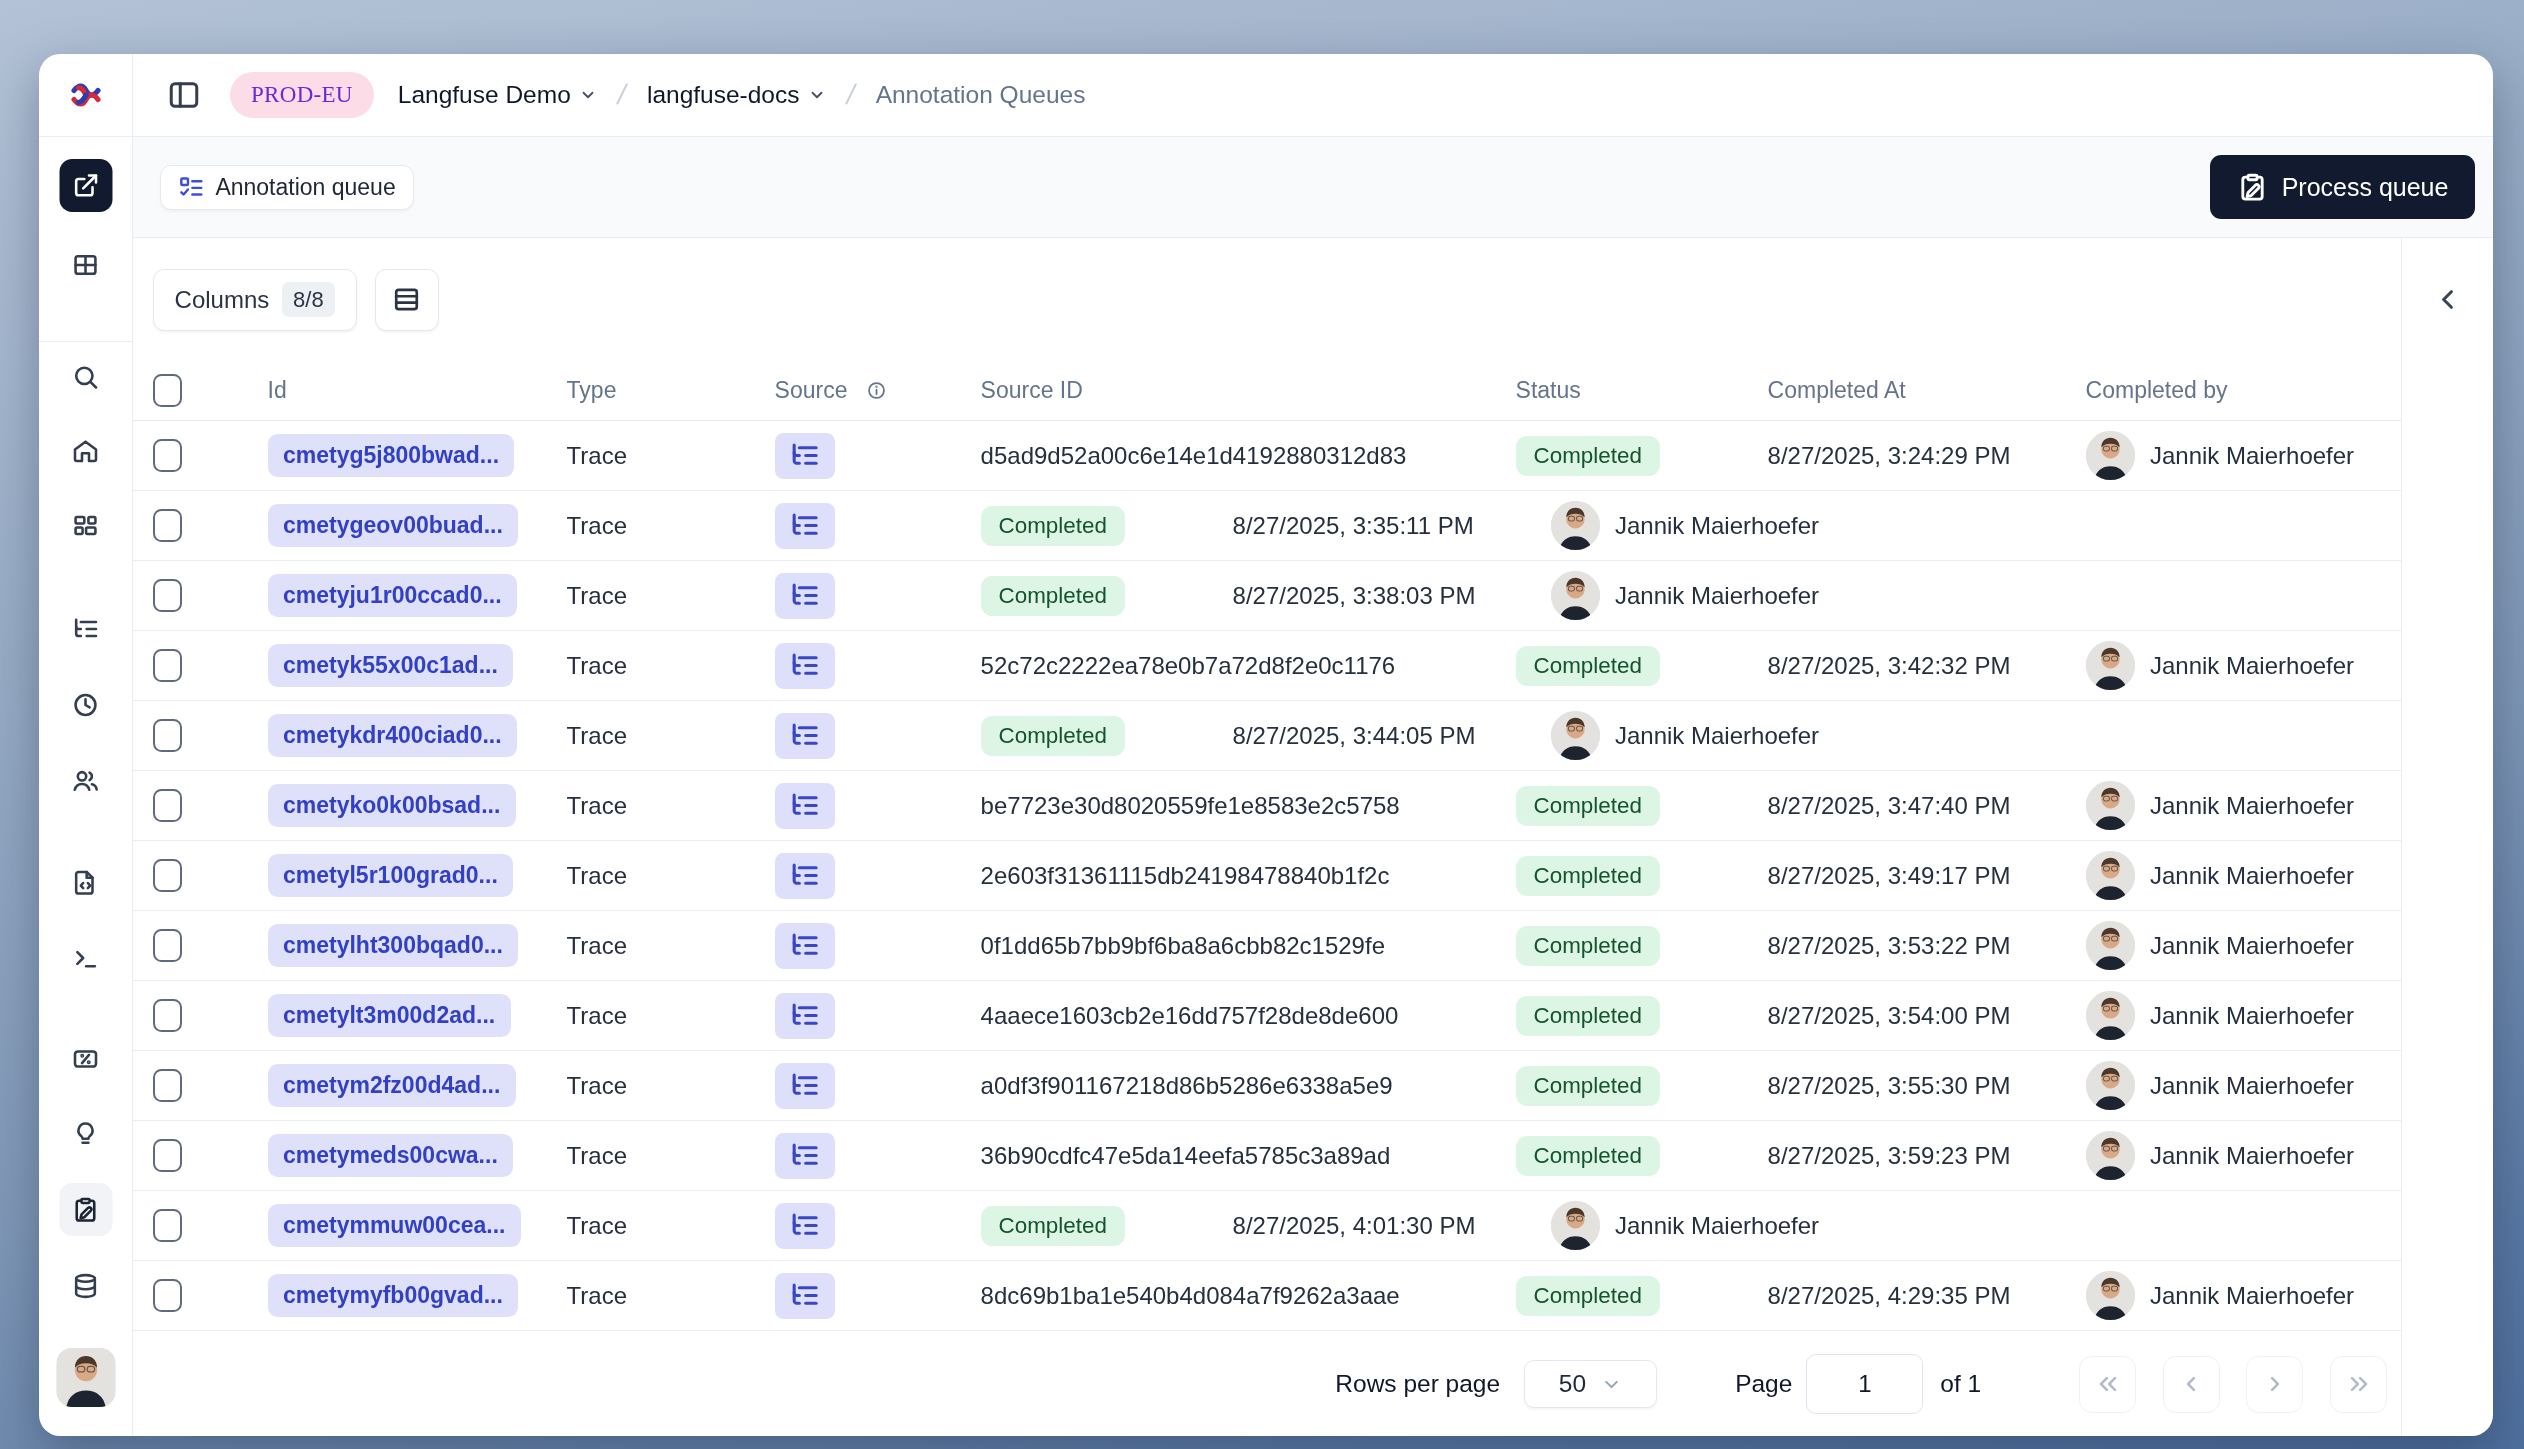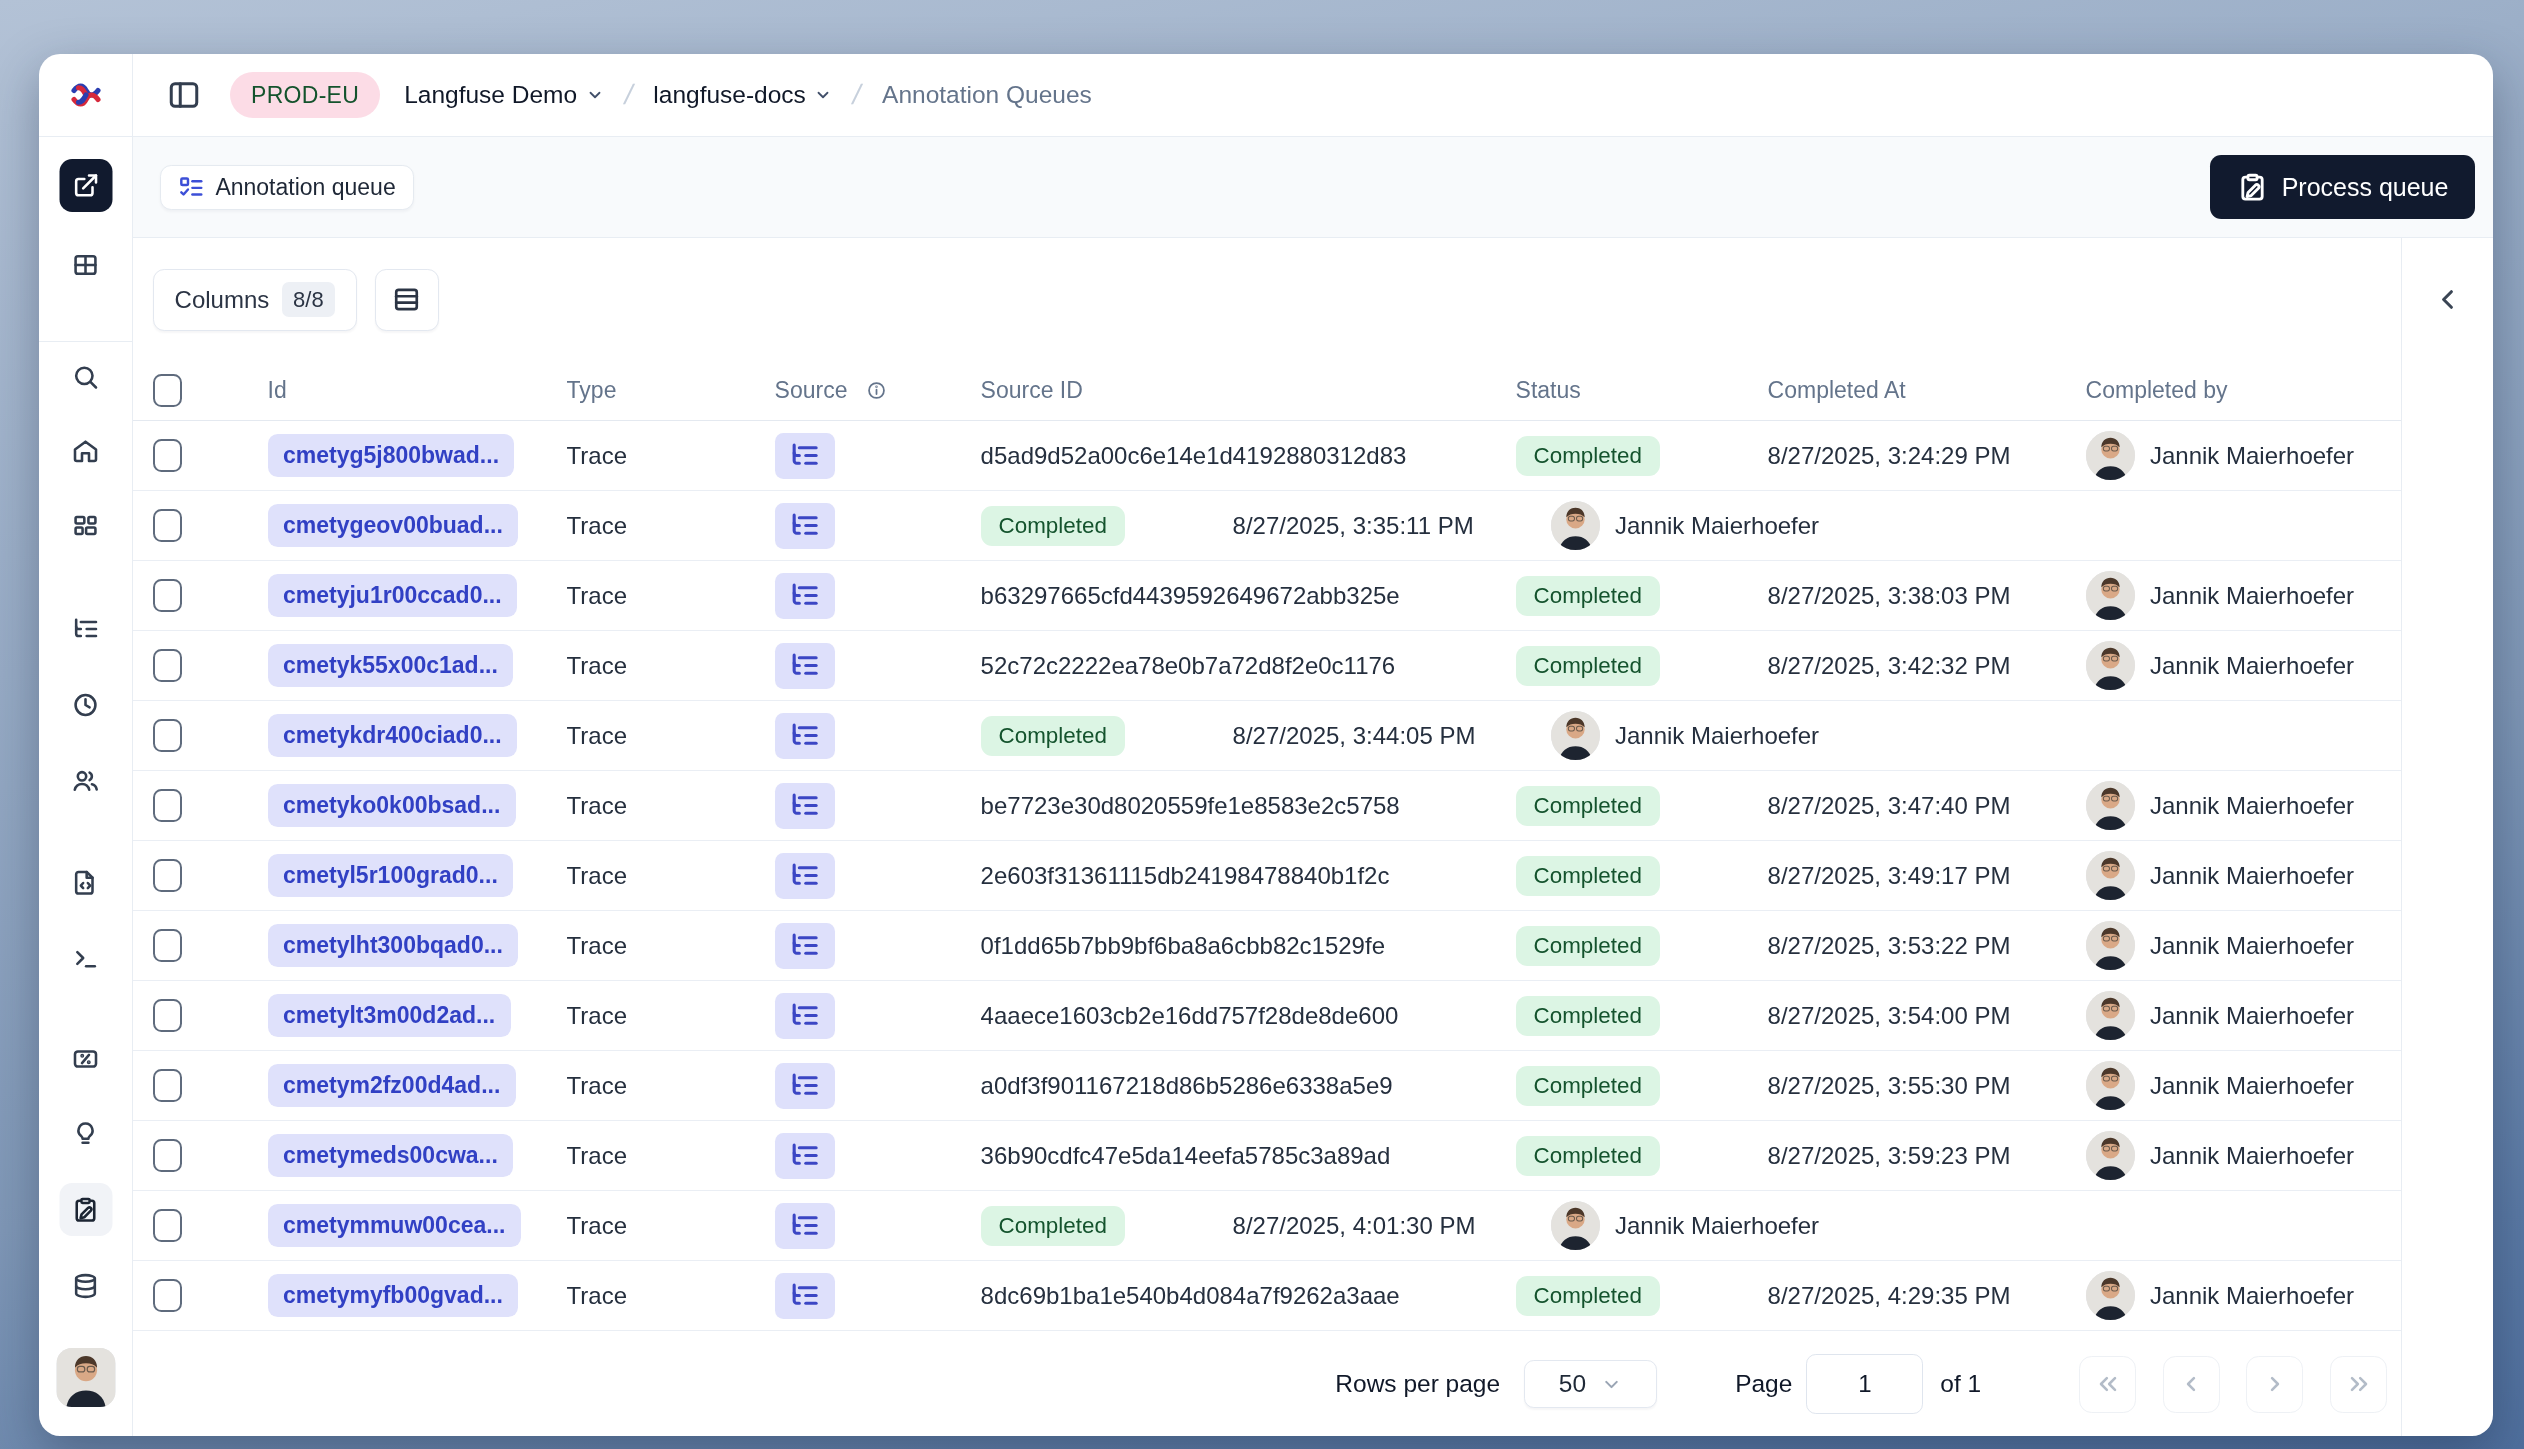--- a/index.html
+++ b/index.html
@@ -13,22 +13,22 @@
     position:absolute; left:39px; top:54px; right:32px; bottom:13.3px;
     background:#ffffff; border-radius:21px; overflow:hidden;
     box-shadow:0 17px 49px rgba(20,35,60,.35);
     display:flex; flex-direction:column;
   }
   
   .header-row { height:83px; flex:0 0 83px; display:flex; border-bottom:1.4px solid #e8edf3; }
   .logo-cell { width:94px; flex:0 0 94px; border-right:1.4px solid #e8edf3; display:flex; align-items:center; justify-content:center; }
   .topbar { flex:1; display:flex; align-items:center; padding:0 28px; gap:24px; }
   .icon-btn-ghost { display:flex; align-items:center; justify-content:center; width:45px; height:45px; color:#333e4f; cursor:pointer; }
-  .env-badge { background:#fcdce6; color:#14532d; font-size:23px; font-weight:500; letter-spacing:0.3px;
-    padding:9.8px 21px; border-radius:28px; }
+  .env-badge { background:#fcdce6; color:#6d28d9; font-size:23px; font-weight:500; letter-spacing:0.3px;
+    padding:9.8px 21px; border-radius:28px;font-family:Liberation Serif, serif; }
   .breadcrumb { display:flex; align-items:center; gap:21px; font-size:24.5px; }
   .crumb { display:flex; align-items:center; gap:8.4px; color:#101828; font-weight:500; cursor:pointer; }
   .crumb .chev { color:#42506a; display:flex; }
   .crumb-sep { color:#c7d0dc; font-size:28px; font-weight:300; transform:skewX(-12deg); }
   .crumb-last { color:#64748b; font-weight:400; }
   
   .body-row { flex:1; display:flex; min-height:0; }
   .sidenav { width:94px; flex:0 0 94px; border-right:1.4px solid #e8edf3; position:relative; }
   .nav-item { position:absolute; left:50%; transform:translateX(-50%); width:53px; height:53px;
     display:flex; align-items:center; justify-content:center; color:#333e4f; border-radius:12.6px; cursor:pointer; }
@@ -420,23 +420,20 @@
                 <span class="source-chip">
                   <svg width="31" height="31" viewBox="0 0 24 24" fill="none" stroke="currentColor" stroke-width="2.4" stroke-linecap="round" stroke-linejoin="round">
                     <path d="M8 6H21"></path>
                     <path d="M13 12h8"></path>
                     <path d="M13 18h8"></path>
                     <path d="M4 4v12a2 2 0 0 0 2 2h2"></path>
                     <path d="M4 10a2 2 0 0 0 2 2h2"></path>
                   </svg>
                 </span>
               </div>
-              <div class="cell c-sourceid">
-                <span class="cell-text">b63297665cfd4439592649672abb325e</span>
-              </div>
               <div class="cell c-status">
                 <span class="status-badge">Completed</span>
               </div>
               <div class="cell c-at">
                 <span class="cell-text">8/27/2025, 3:38:03 PM</span>
               </div>
               <div class="cell c-by">
                 <span class="avatar">
                   <svg width="49" height="49" viewBox="0 0 48 48">
                     <rect width="48" height="48" fill="#e4e2de"></rect>

